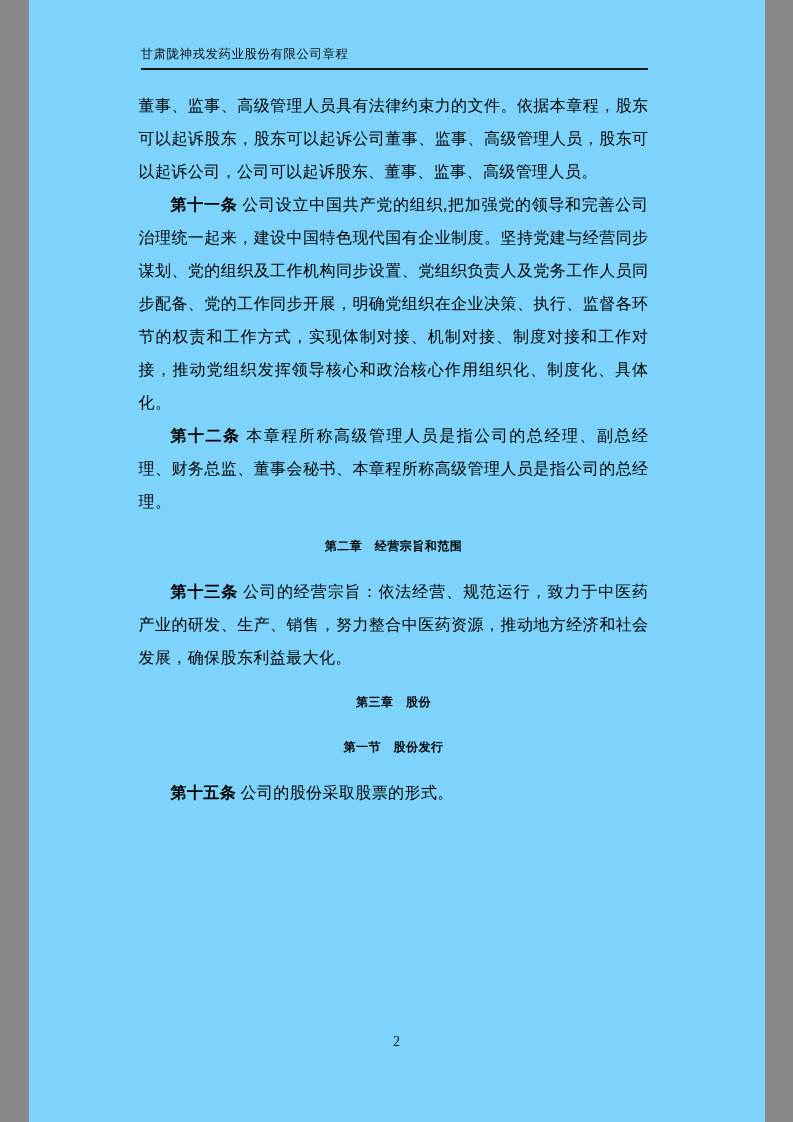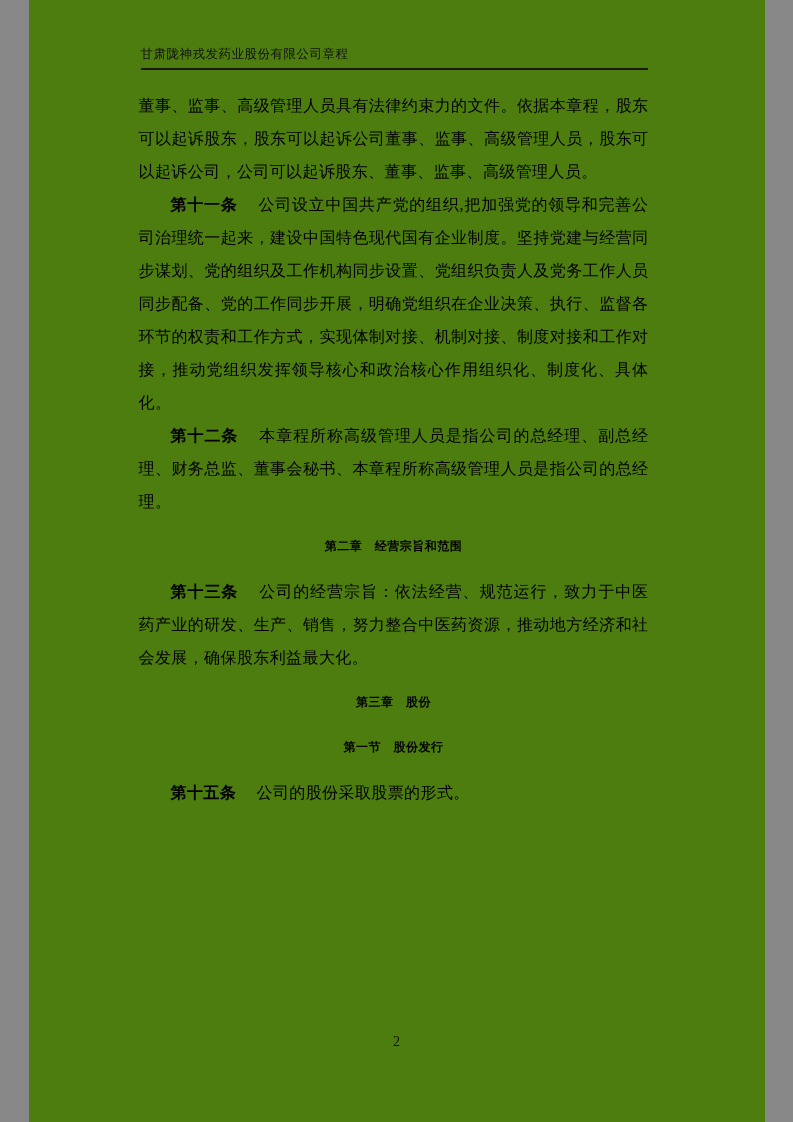--- a/index.html
+++ b/index.html
@@ -2,21 +2,21 @@
 <html><head>
 <meta charset="utf-8">
 <style>
   * { margin: 0; padding: 0; box-sizing: border-box; }
   html, body { background: #888; }
   .page {
     position: relative;
     width: 736px;
     height: 1122px;
     margin: 0 auto;
-    background: #4d7c0f;
+    background: #7dd3fc;
     color: #000000;
     font-family: "Liberation Serif", "DejaVu Serif", serif;
     overflow: hidden;
   }
   .header {
     position: absolute;
     top: 46px;
     left: 112px;
     right: 117px;
     border-bottom: 2px solid #1a1a1a;
@@ -35,21 +35,20 @@
     right: 116px;
     font-size: 16px;
     line-height: 33px;
     text-align: justify;
     letter-spacing: 0.4px;
   }
   .para { margin: 0; }
   .para.ind { text-indent: 32px; }
   .article-label {
     font-weight: bold;
-    margin-right: 16px;
   }
   .heading {
     text-align: center;
     font-weight: bold;
     font-size: 12px;
     line-height: 33px;
     margin: 12px 0;
     text-indent: 0;
     letter-spacing: 0.5px;
   }

